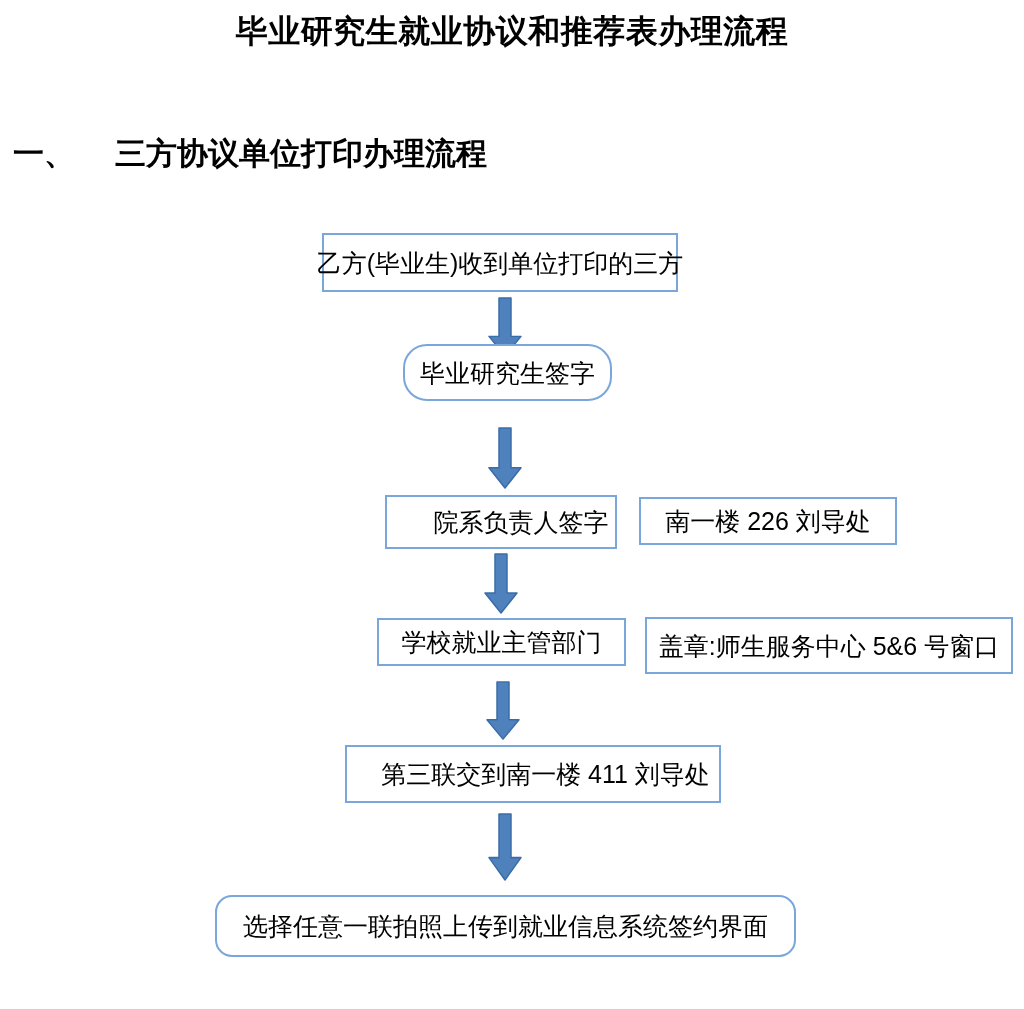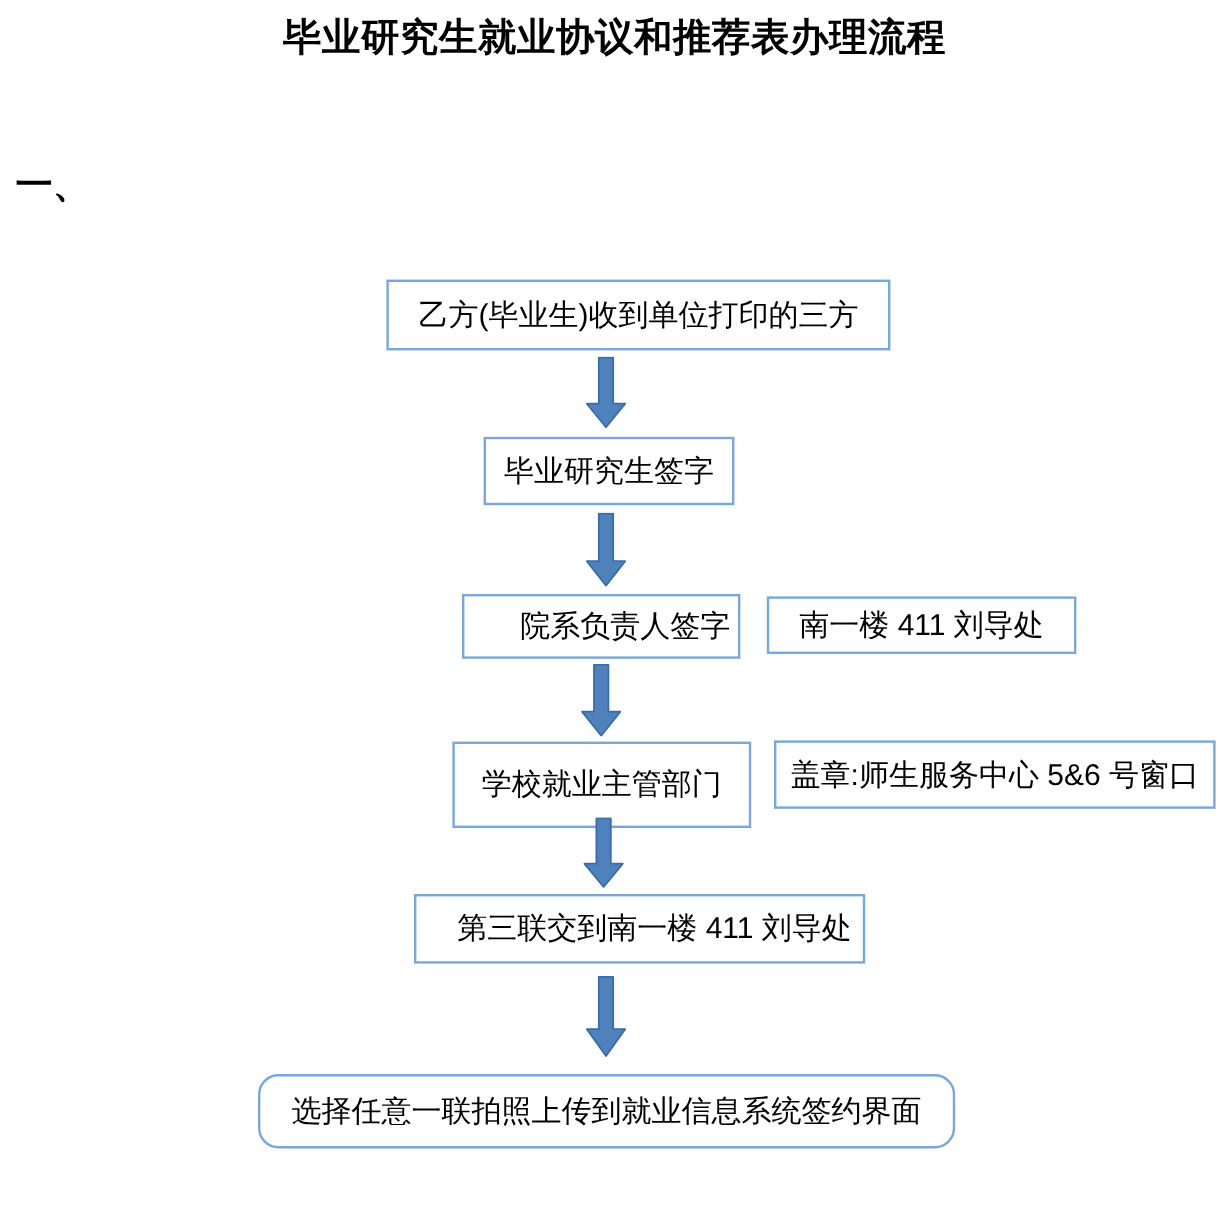--- a/index.html
+++ b/index.html
@@ -51,25 +51,25 @@
     border: 2px solid var(--box-border);
     background: var(--background);
     display: flex;
     align-items: center;
     justify-content: center;
     font-size: 25px;
     line-height: 1.2;
     white-space: nowrap;
     text-align: center;
   }
-  .b1 { left: 322px; top: 233px; width: 420px; height: 59px; }
-  .b2 { left: 403px; top: 364px; width: 209px; height: 57px; }
+  .b1 { left: 322px; top: 233px; width: 356px; height: 59px; }
+  .b2 { left: 403px; top: 344px; width: 209px; height: 57px; border-radius: 24px; }
   .b3 { left: 385px; top: 495px; width: 232px; height: 54px; padding-left: 40px; }
   .n3 { left: 639px; top: 497px; width: 258px; height: 48px; }
-  .b4 { left: 377px; top: 618px; width: 249px; height: 72px; }
+  .b4 { left: 377px; top: 618px; width: 249px; height: 48px; }
   .n4 { left: 645px; top: 617px; width: 368px; height: 57px; }
   .b5 { left: 345px; top: 745px; width: 376px; height: 58px; padding-left: 25px; }
   .b6 { left: 215px; top: 895px; width: 581px; height: 62px; border-radius: 17px; }
   .flow-arrow {
     position: absolute;
     width: 34px;
   }
   .flow-arrow svg { display: block; width: 100%; height: 100%; }
   .a1 { left: 488px; top: 297px; height: 60px; }
   .a2 { left: 488px; top: 427px; height: 62px; }
@@ -79,40 +79,41 @@
 </style>
 </head>
 <body>
 
 <div class="page">
 
   <h1 class="doc-title">毕业研究生就业协议和推荐表办理流程</h1>
 
   <div class="section-heading">
     <span class="section-number">一、</span>
+    <span class="section-title">三方协议单位打印办理流程</span>
   </div>
 
   <div class="flow-box b1">乙方(毕业生)收到单位打印的三方</div>
 
   <div class="flow-arrow a1">
     <svg viewBox="0 0 34 64" preserveAspectRatio="none" aria-hidden="true">
       <polygon points="11,1 23,1 23,42 33,42 17,63 1,42 11,42" style="fill:var(--arrow-fill);stroke:var(--arrow-border);stroke-width:1.5;stroke-linejoin:round;"></polygon>
     </svg>
   </div>
 
   <div class="flow-box b2">毕业研究生签字</div>
 
   <div class="flow-arrow a2">
     <svg viewBox="0 0 34 64" preserveAspectRatio="none" aria-hidden="true">
       <polygon points="11,1 23,1 23,42 33,42 17,63 1,42 11,42" style="fill:var(--arrow-fill);stroke:var(--arrow-border);stroke-width:1.5;stroke-linejoin:round;"></polygon>
     </svg>
   </div>
 
   <div class="flow-box b3">院系负责人签字</div>
-  <div class="flow-box n3">南一楼 411 刘导处</div>
+  <div class="flow-box n3">南一楼 226 刘导处</div>
 
   <div class="flow-arrow a3">
     <svg viewBox="0 0 34 64" preserveAspectRatio="none" aria-hidden="true">
       <polygon points="11,1 23,1 23,42 33,42 17,63 1,42 11,42" style="fill:var(--arrow-fill);stroke:var(--arrow-border);stroke-width:1.5;stroke-linejoin:round;"></polygon>
     </svg>
   </div>
 
   <div class="flow-box b4">学校就业主管部门</div>
   <div class="flow-box n4">盖章:师生服务中心 5&amp;6 号窗口</div>
 

